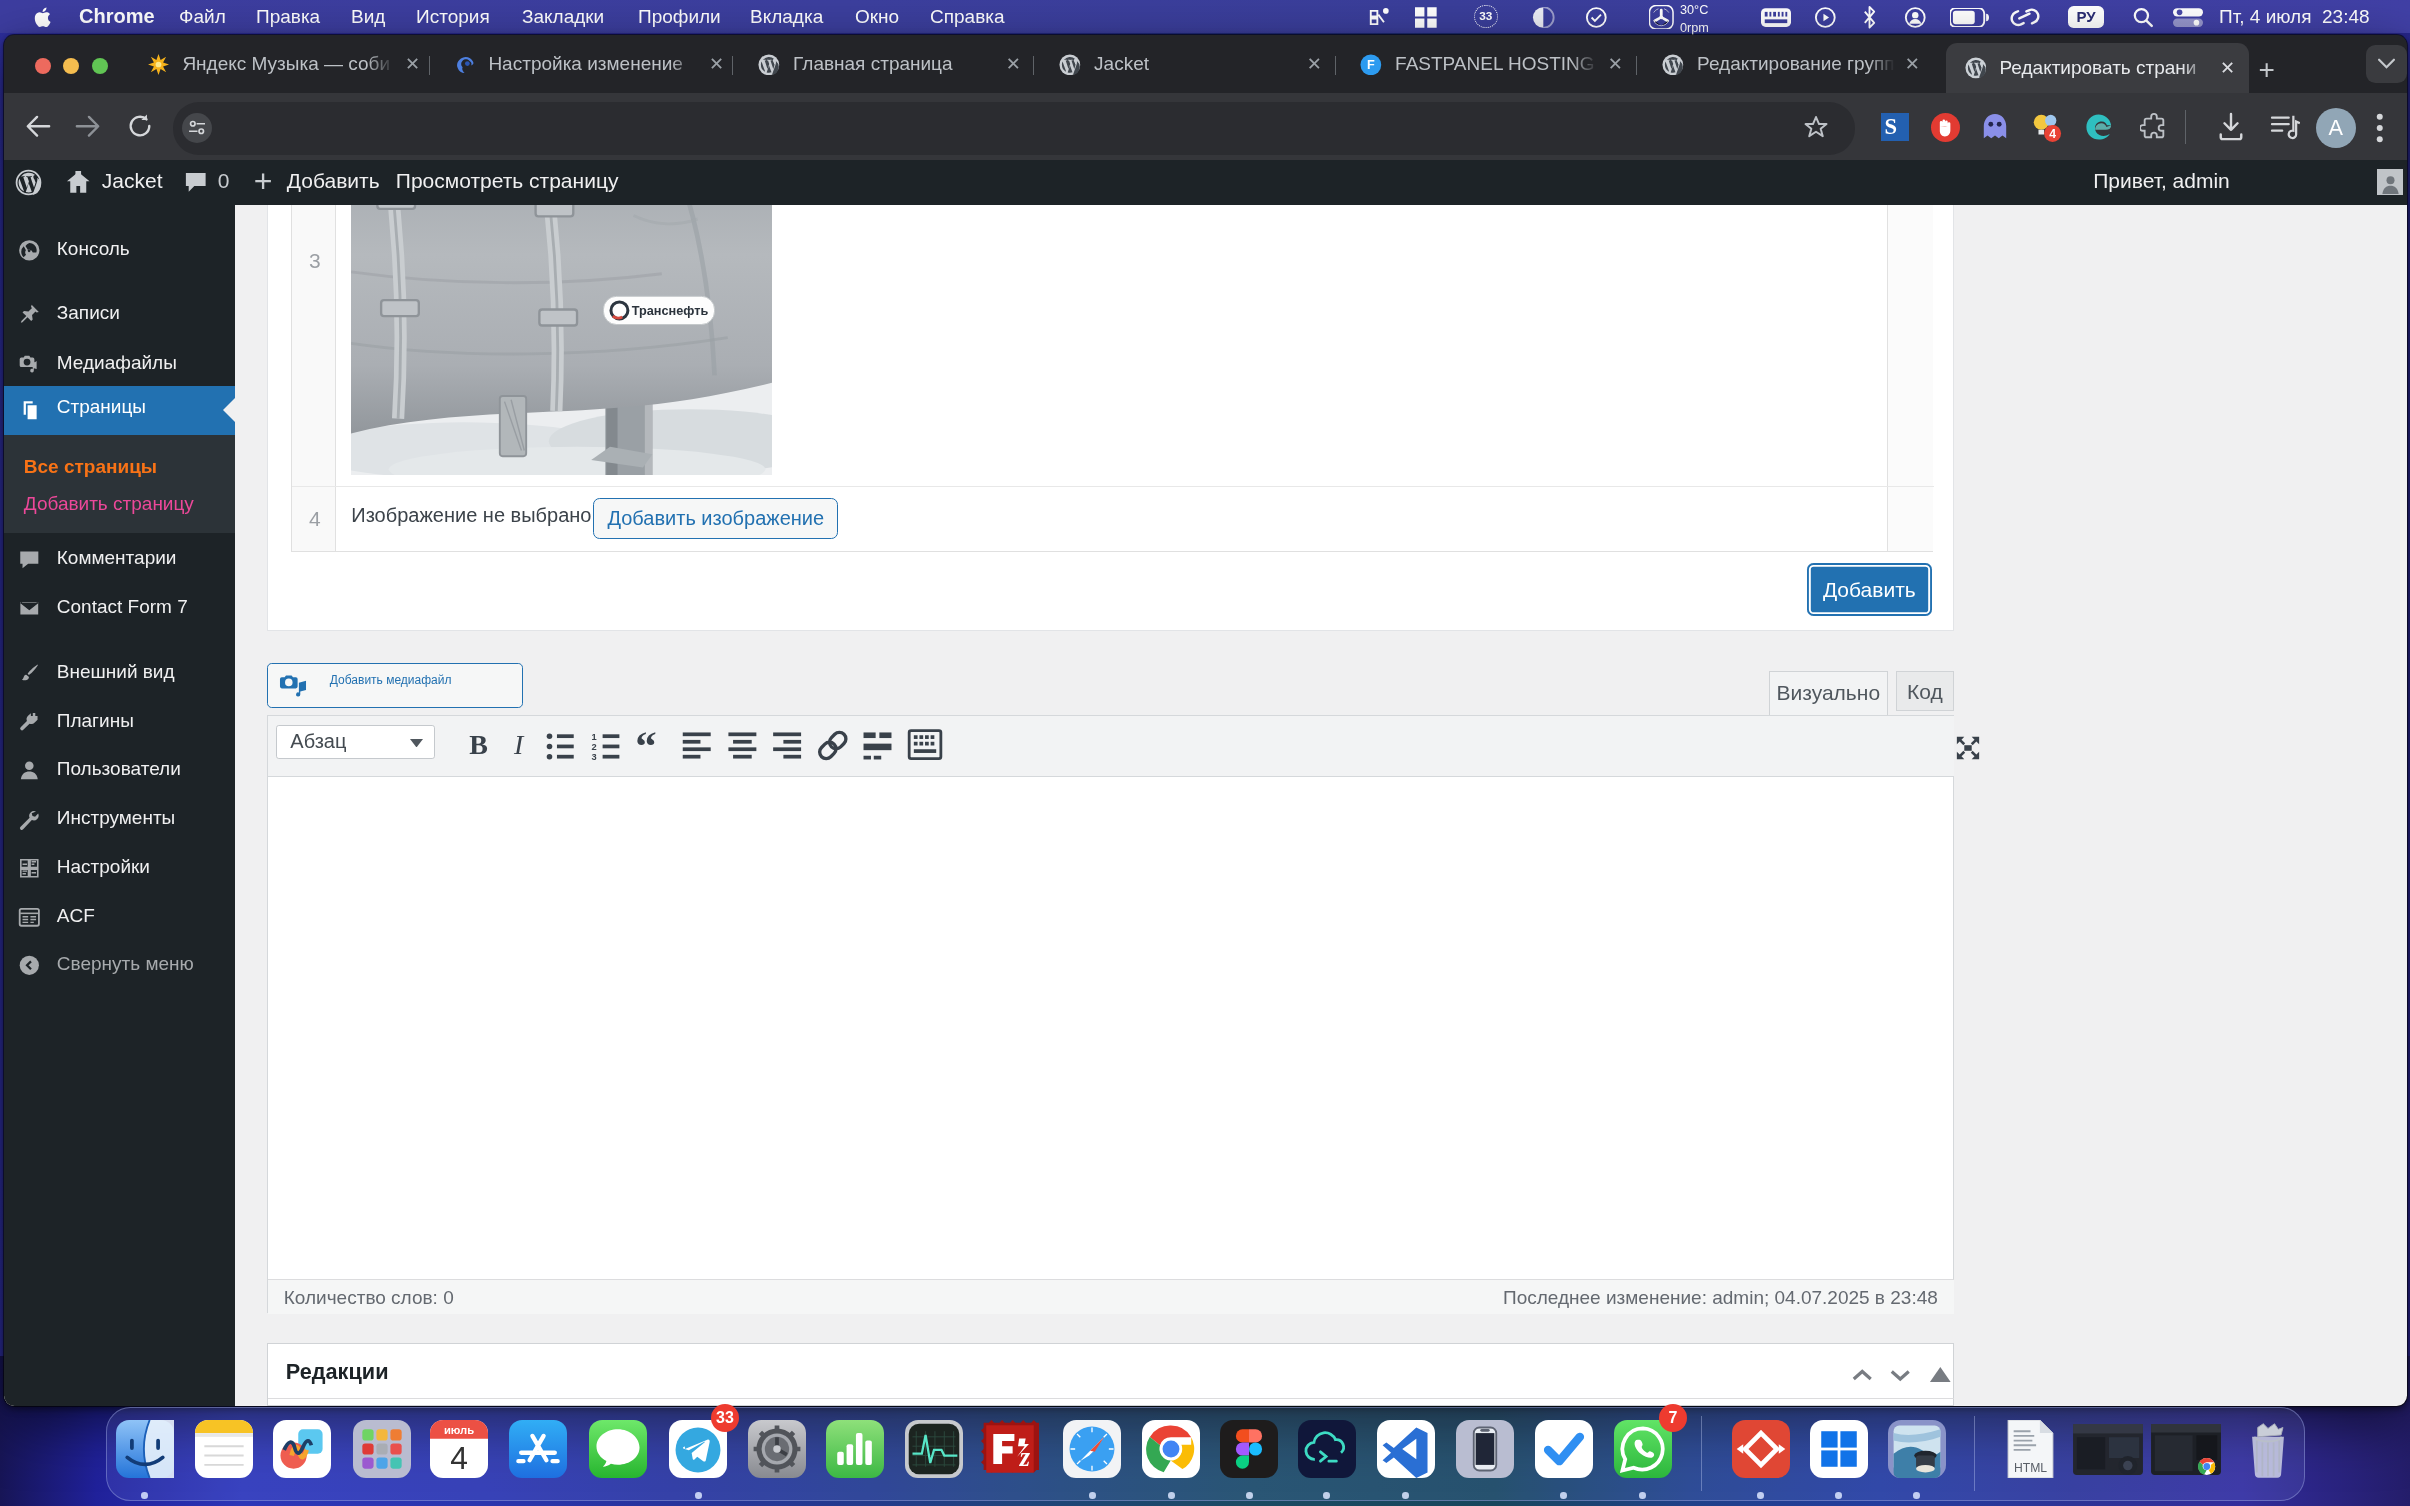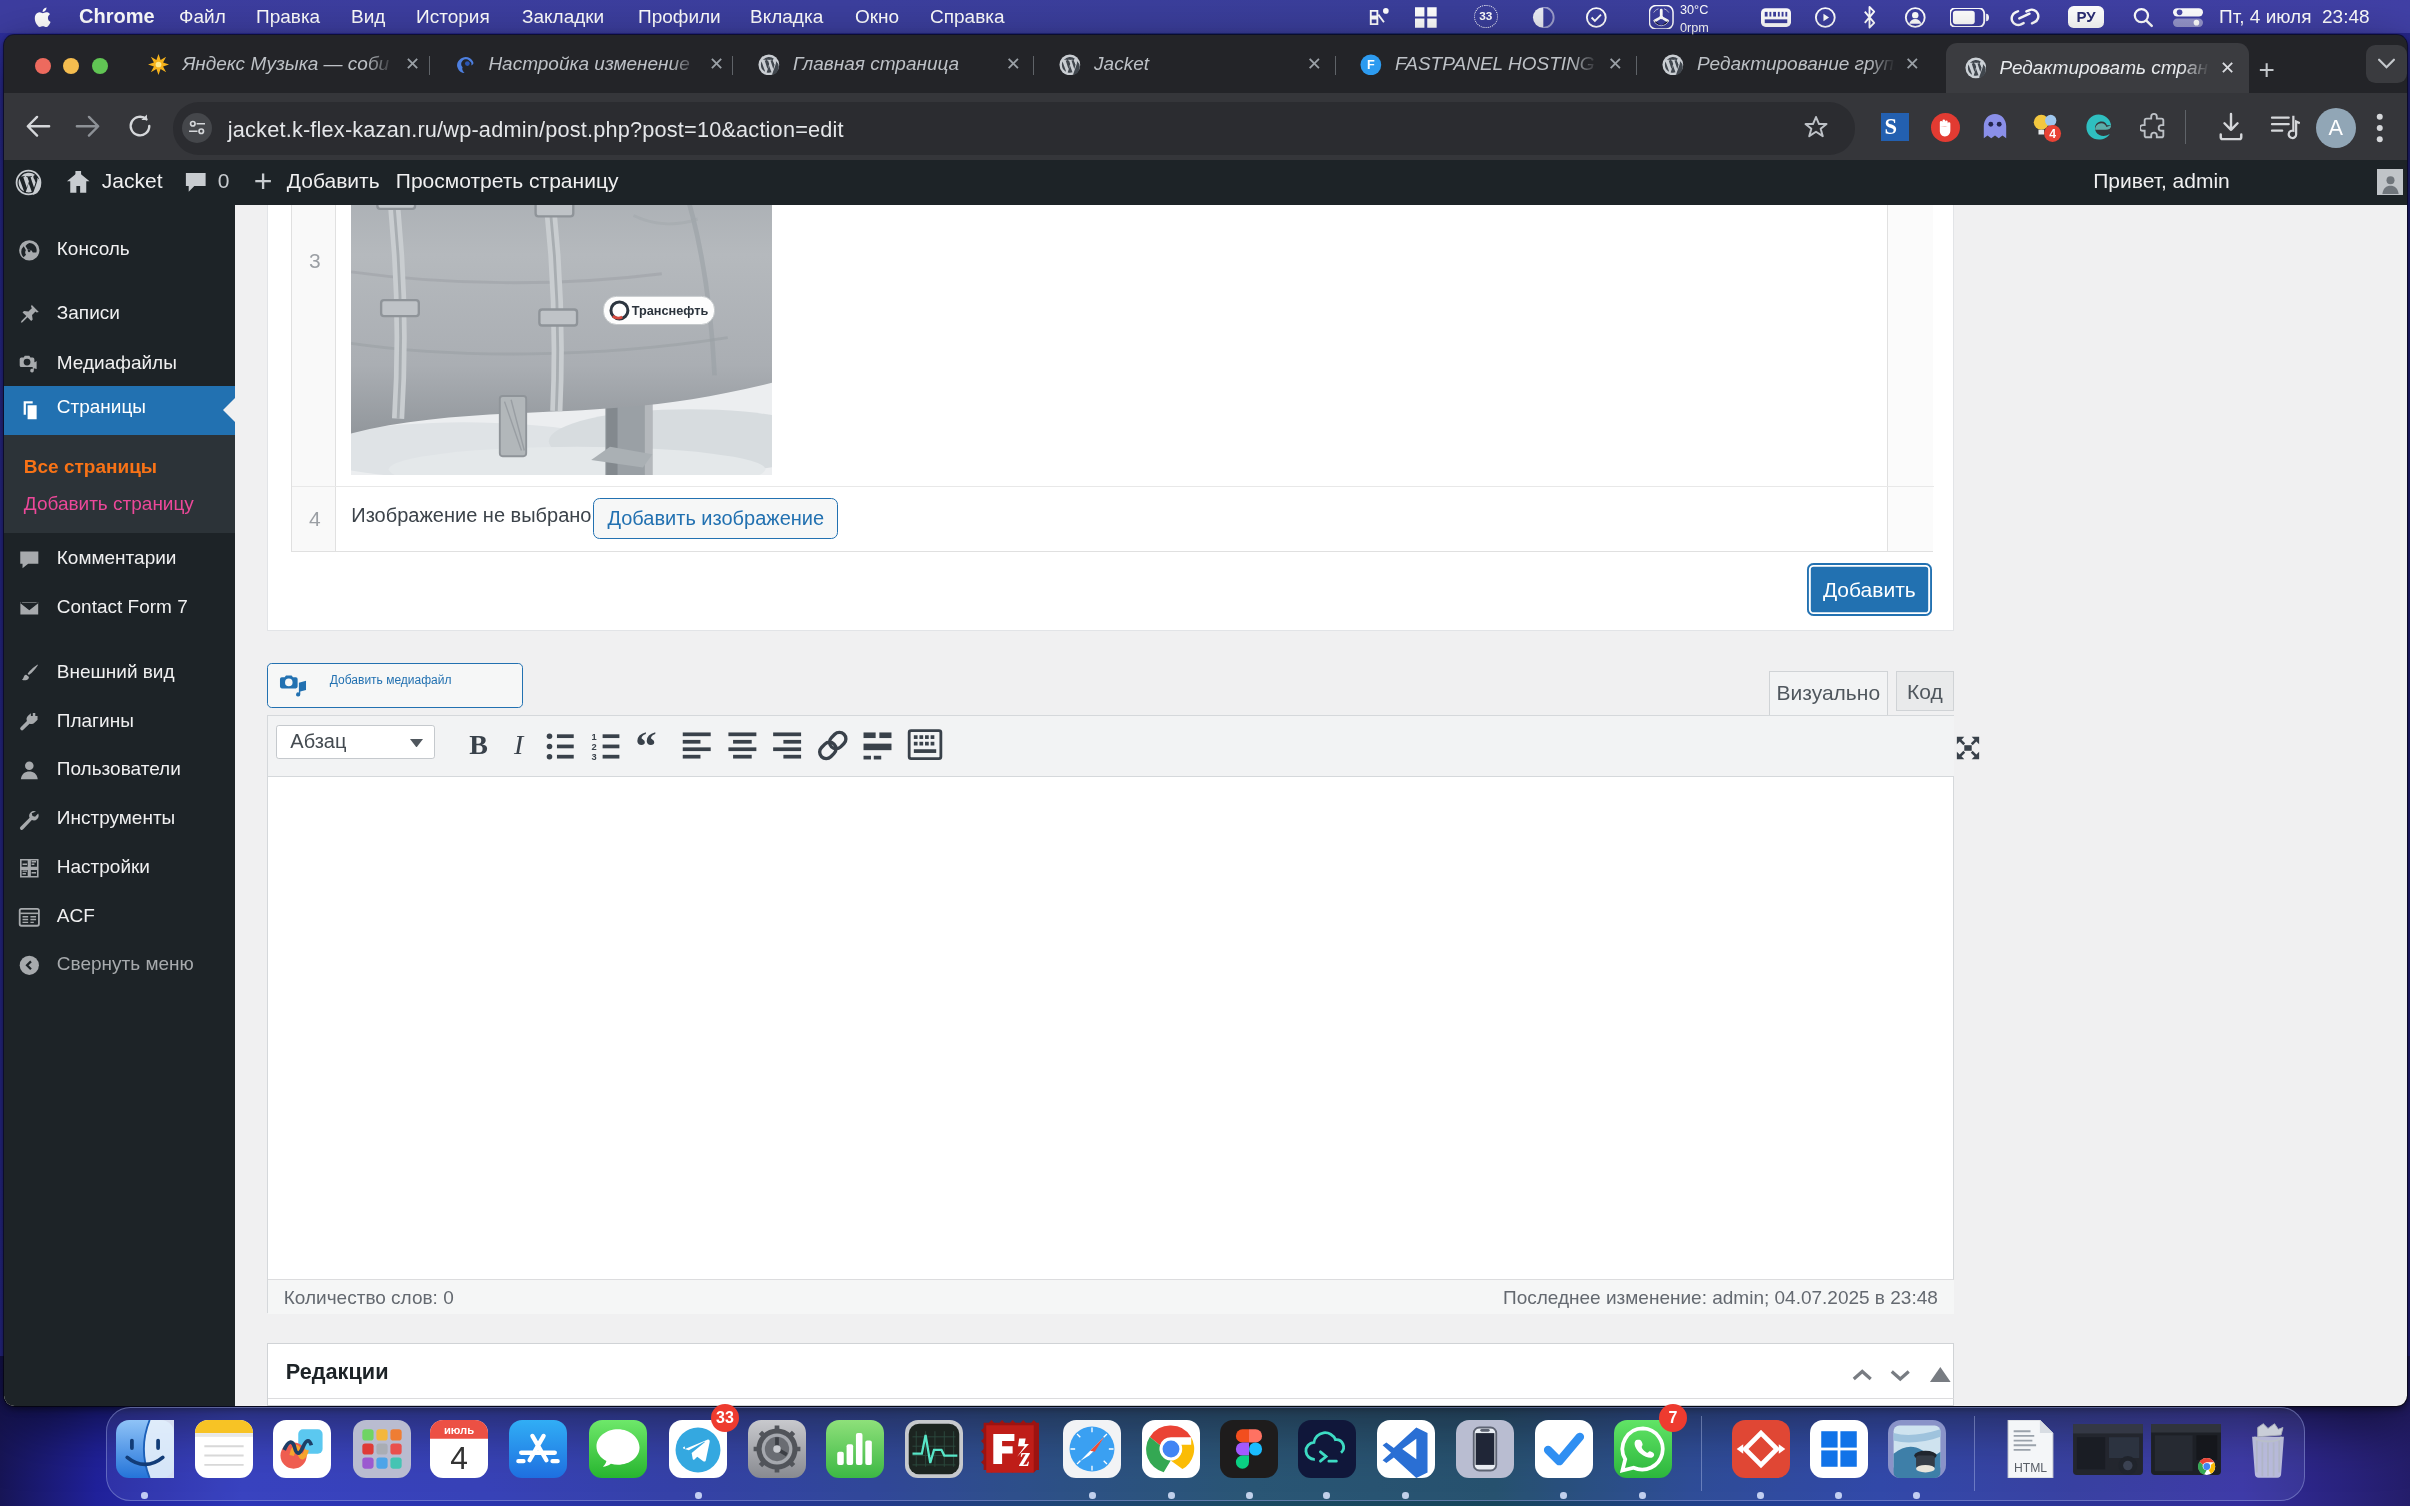--- a/index.html
+++ b/index.html
@@ -27,21 +27,21 @@
 
 #dock { position:absolute; left:106px; top:1407px; width:2199px; height:94px; border-radius:24.5px;
   background:rgba(160,175,255,.12);
   border:0.9px solid rgba(150,160,220,.5); }
 .dockdot { position:absolute; top:1492px; width:6.6px; height:6.6px; border-radius:50%; background:rgba(220,230,255,.85); }
 
 .tl { position:absolute; top:22.6px; width:16px; height:16px; border-radius:50%; }
 .tabsep { position:absolute; top:21px; width:0.9px; height:19px; background:#5f6368; }
 .tab { position:absolute; top:9.4px; height:40px; display:flex; align-items:center; color:#bdc1c6; }
 .tab .tfav, #activetab .tfav { margin-left:22.6px; flex:none; }
-.ttxt { font-size:19px; margin-left:13px; white-space:nowrap; overflow:hidden; flex:none;font-style:italic;
+.ttxt { font-size:19px; margin-left:13px; white-space:nowrap; overflow:hidden; flex:none;
   -webkit-mask-image:linear-gradient(90deg,#000 85%,transparent 98%); }
 .tx { font-size:18px; color:#9aa0a6; margin-left:5.6px; flex:none; }
 #activetab { position:absolute; left:1942px; top:7.5px; width:303px; height:51px; background:#3b3c40;
   border-radius:11.3px 11.3px 0 0; display:flex; align-items:center; color:#e8eaed; }
 
 .smi { position:absolute; left:0; width:231px; height:49px; color:#f0f0f1; font-size:19px; }
 .smi .sic { position:absolute; left:14px; top:13px; width:22.6px; height:22.6px; }
 .smi span { position:absolute; left:53px; top:12.2px; }
 #pagesitem { position:absolute; left:0; top:181px; width:231px; height:49px; background:#2271b1; color:#fff; font-size:19px; }
 #pagesitem .sic { position:absolute; top:13px; width:22.6px; height:22.6px; }
@@ -236,21 +236,20 @@
       <div class="abs" style="left:9.4px;top:11.3px;width:30px;height:30px;border-radius:50%;background:#45474b">
         <svg class="abs" style="left:6.6px;top:7.5px" width="17" height="15" viewBox="0 0 18 16">
             <g stroke="#d5d7da" stroke-width="1.8" fill="none">
               <circle cx="4" cy="4" r="2.4"></circle>
               <path d="M8 4h9"></path>
               <circle cx="13" cy="12" r="2.4"></circle>
               <path d="M0 12h9"></path>
             </g>
           </svg>
       </div>
-      <div class="abs" style="left:55px;top:15px;font-size:21.7px;color:#e4e6e9;letter-spacing:0.2px">jacket.k-flex-kazan.ru/wp-admin/post.php?post=10&amp;action=edit</div>
       <svg class="abs" style="left:1629px;top:12.2px" width="28" height="28" viewBox="0 0 24 24">
           <path d="M12 2.6l2.6 6h6.4l-5 4.1 1.8 6.3-5.8-3.8-5.8 3.8L8 12.7l-5-4.1h6.4z" fill="none" stroke="#bdc1c6" stroke-width="1.7" stroke-linejoin="round"></path>
         </svg>
     </div>
     
     <div class="abs" style="left:1877px;top:20px;width:28px;height:28px;background:#2360b0">
       <div class="abs" style="left:3.8px;top:0.9px;font-size:22.6px;font-weight:bold;color:#fff;font-family:'Liberation Serif',serif">S</div>
     </div>
     <div class="abs" style="left:1927px;top:20px;width:29px;height:29px;border-radius:50%;background:#e23b32">
       <svg class="abs" style="left:6.6px;top:5.6px" width="16" height="18" viewBox="0 0 17 19">

